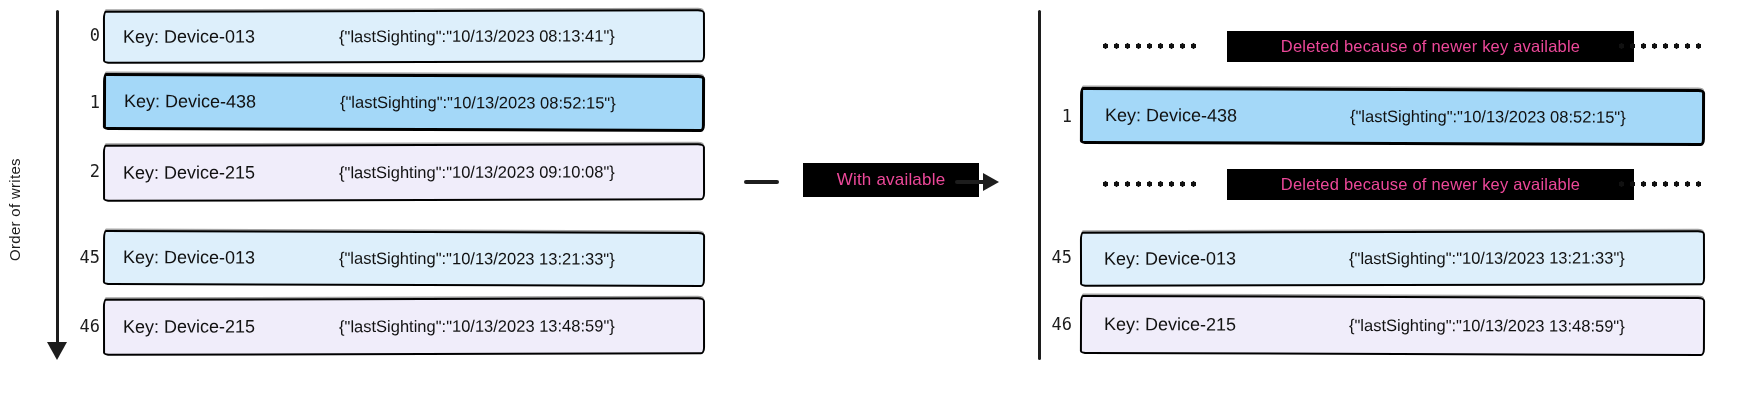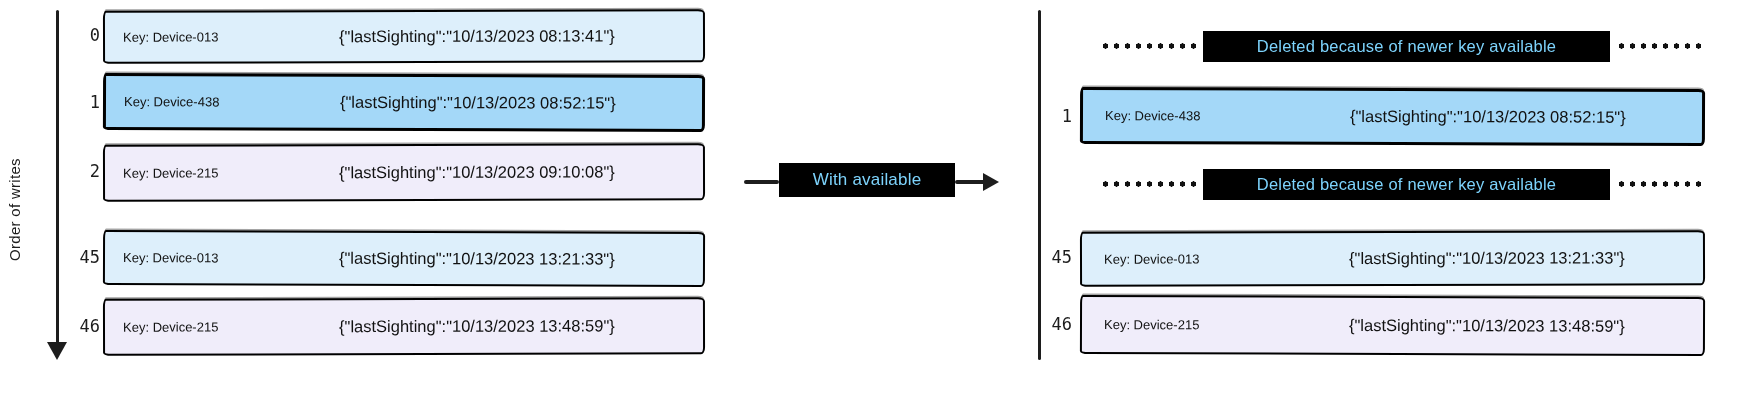--- a/index.html
+++ b/index.html
@@ -23,36 +23,36 @@
 
   
   .offset-num{position:absolute;font-family:"DejaVu Sans Mono",monospace;
     font-size:17px;font-weight:500;color:#1d1d1d;text-align:right;}
 
   
   .record{position:absolute;border:2.5px solid #000;
     border-radius:3px 7px 4px 8px / 8px 4px 7px 3px;
     box-shadow:0 -2.5px 0 -1px rgba(90,90,90,.55);
     display:flex;align-items:center;box-sizing:border-box;}
-  .record .key{position:absolute;left:18px;font-size:13px;white-space:nowrap;}
+  .record .key{position:absolute;left:18px;font-size:18px;white-space:nowrap;}
   .record .val{position:absolute;left:234px;font-size:16.5px;white-space:nowrap;}
   .record.rside .key{left:22px;}
   .record.rside .val{left:267px;}
   .record.thick{border-width:3px;}
   .tilt-a{transform:rotate(-0.15deg);}
   .tilt-b{transform:rotate(0.18deg);}
 
   .c-lightblue{background:#ddeffb;}
   .c-blue{background:#a4d8f8;}
   .c-lavender{background:#f0edfa;}
 
   
-  .black-label{position:absolute;background:#000;color:#7dd3fc;
+  .black-label{position:absolute;background:#000;color:#ec4899;
     display:flex;align-items:center;justify-content:center;
-    font-size:17px;letter-spacing:.2px;white-space:nowrap;}
+    font-size:17px;letter-spacing:.2px;white-space:nowrap;margin-left:24px;}
 
   
   .hseg{position:absolute;height:3.5px;background:#1d1d1d;border-radius:2px;}
 
   
   .dots{position:absolute;height:6px;
     background-image:radial-gradient(circle,#111 2.5px,transparent 2.8px);
     background-size:11px 6px;background-repeat:repeat-x;background-position:left center;}
 </style>
 </head>

